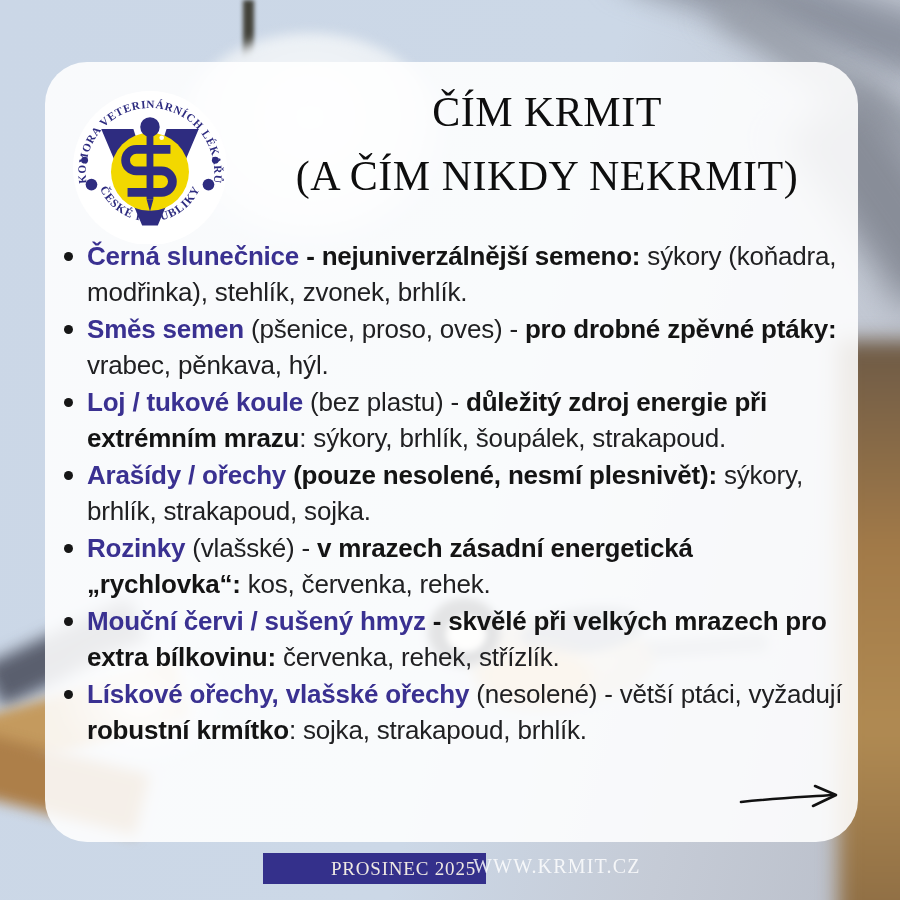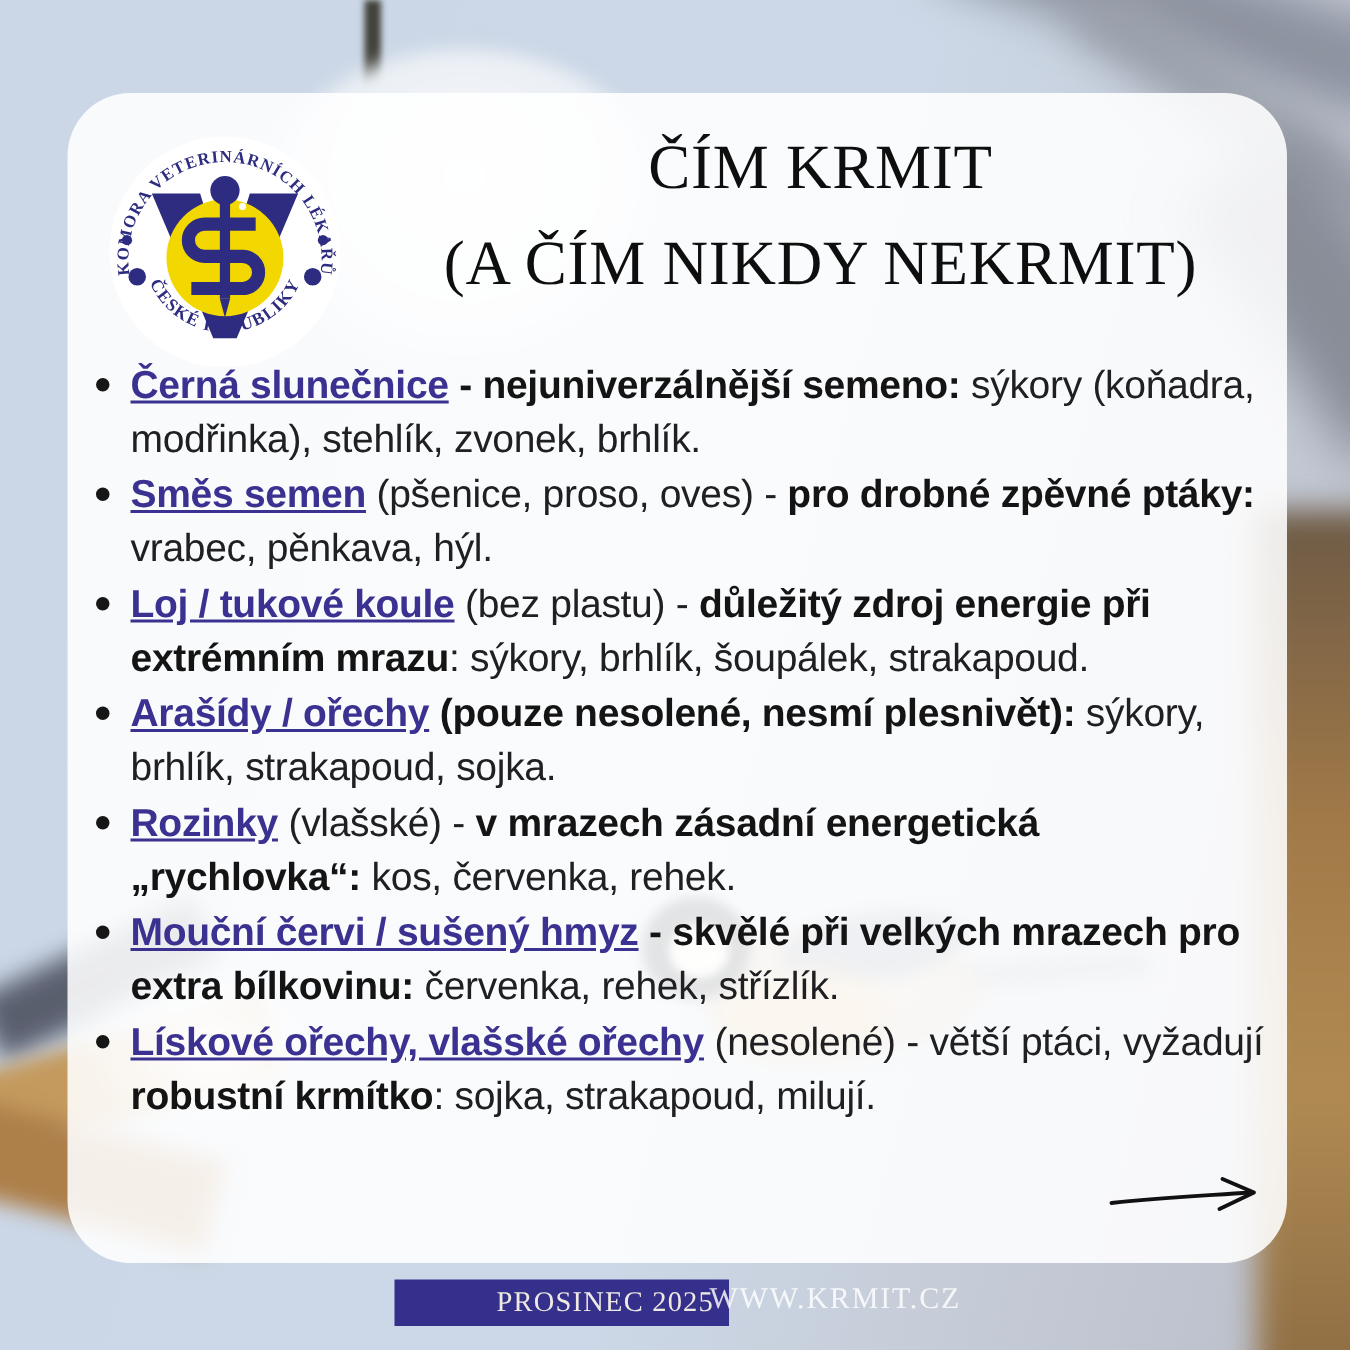--- a/index.html
+++ b/index.html
@@ -34,21 +34,21 @@
   .logo{position:absolute;left:26px;top:26px;width:156px;height:156px;}
   .title{position:absolute;left:205px;right:14px;top:18px;text-align:center;
          font-family:"Liberation Serif",serif;font-weight:normal;color:#0e0e0e;
          font-size:42px;line-height:64px;letter-spacing:0.5px;}
   .title span{display:block;}
   .list{position:absolute;left:10px;right:12px;top:176px;margin:0;padding:0;list-style:none;}
   .list li{position:relative;padding-left:32px;margin:0 0 1px 0;
            font-size:26px;line-height:36px;letter-spacing:-0.2px;color:#202022;}
   .list li::before{content:"";position:absolute;left:9px;top:14px;width:9px;height:9px;
            border-radius:50%;background:#161616;}
-  .seg-blue{color:var(--blue,#3a3191);font-weight:bold;text-decoration:underline;}
+  .seg-blue{color:var(--blue,#3a3191);font-weight:bold;}
   .seg-bold{color:#141414;font-weight:bold;}
   .seg-reg{color:#202022;}
   .arrow{position:absolute;left:694px;top:722px;width:110px;height:30px;}
   .banner{position:absolute;left:263px;top:853px;width:223px;height:31px;
           background:var(--purple,#34308b);display:flex;align-items:center;justify-content:flex-end;
           padding-right:10px;box-sizing:border-box;
           font-family:"Liberation Serif",serif;font-size:19px;color:#efe9e3;letter-spacing:0.8px;}
   .website{position:absolute;left:473px;top:855px;font-family:"Liberation Serif",serif;
           font-size:20px;color:rgba(255,255,255,0.82);letter-spacing:1.2px;}
 </style>
@@ -110,21 +110,21 @@
       <span>(A ČÍM NIKDY NEKRMIT)</span>
     </div>
 
     <ul class="list">
         <li><span class="seg-blue">Černá slunečnice</span><span class="seg-bold"> - nejuniverzálnější semeno:</span><span class="seg-reg"> sýkory (koňadra, modřinka), stehlík, zvonek, brhlík.</span></li>
         <li><span class="seg-blue">Směs semen</span><span class="seg-reg"> (pšenice, proso, oves) - </span><span class="seg-bold">pro drobné zpěvné ptáky:</span><span class="seg-reg"> vrabec, pěnkava, hýl.</span></li>
         <li><span class="seg-blue">Loj / tukové koule</span><span class="seg-reg"> (bez plastu) - </span><span class="seg-bold">důležitý zdroj energie při extrémním mrazu</span><span class="seg-reg">: sýkory, brhlík, šoupálek, strakapoud.</span></li>
         <li><span class="seg-blue">Arašídy / ořechy</span><span class="seg-bold"> (pouze nesolené, nesmí plesnivět):</span><span class="seg-reg"> sýkory, brhlík, strakapoud, sojka.</span></li>
         <li><span class="seg-blue">Rozinky</span><span class="seg-reg"> (vlašské) - </span><span class="seg-bold">v mrazech zásadní energetická „rychlovka“:</span><span class="seg-reg"> kos, červenka, rehek.</span></li>
         <li><span class="seg-blue">Mouční červi / sušený hmyz</span><span class="seg-bold"> - skvělé při velkých mrazech pro extra bílkovinu:</span><span class="seg-reg"> červenka, rehek, střízlík.</span></li>
-        <li><span class="seg-blue">Lískové ořechy, vlašské ořechy</span><span class="seg-reg"> (nesolené) - větší ptáci, vyžadují </span><span class="seg-bold">robustní krmítko</span><span class="seg-reg">: sojka, strakapoud, milují.</span></li>
+        <li><span class="seg-blue">Lískové ořechy, vlašské ořechy</span><span class="seg-reg"> (nesolené) - větší ptáci, vyžadují </span><span class="seg-bold">robustní krmítko</span><span class="seg-reg">: sojka, strakapoud, brhlík.</span></li>
       </ul>
 
     <svg class="arrow" viewBox="0 0 110 30">
       <path d="M 2,18 C 38,14 66,13 94,11" fill="none" stroke="#111" stroke-width="2.6" stroke-linecap="round"></path>
       <path d="M 76,2 L 97,11 L 74,22" fill="none" stroke="#111" stroke-width="2.6" stroke-linecap="round" stroke-linejoin="round"></path>
     </svg>
   </div>
 
   <div class="banner">
     <span>PROSINEC 2025</span>

